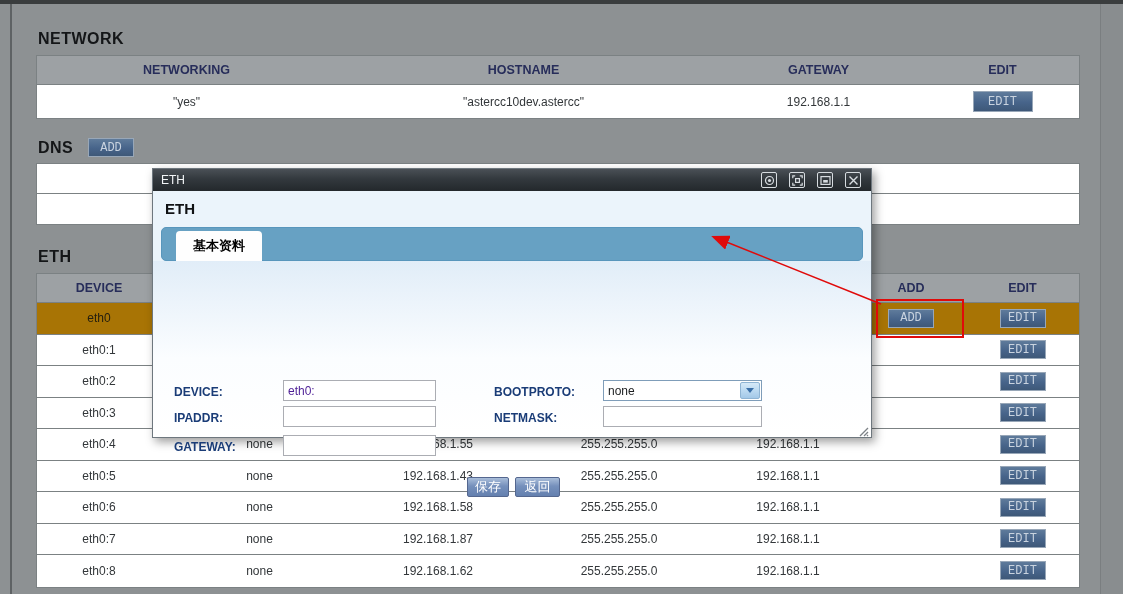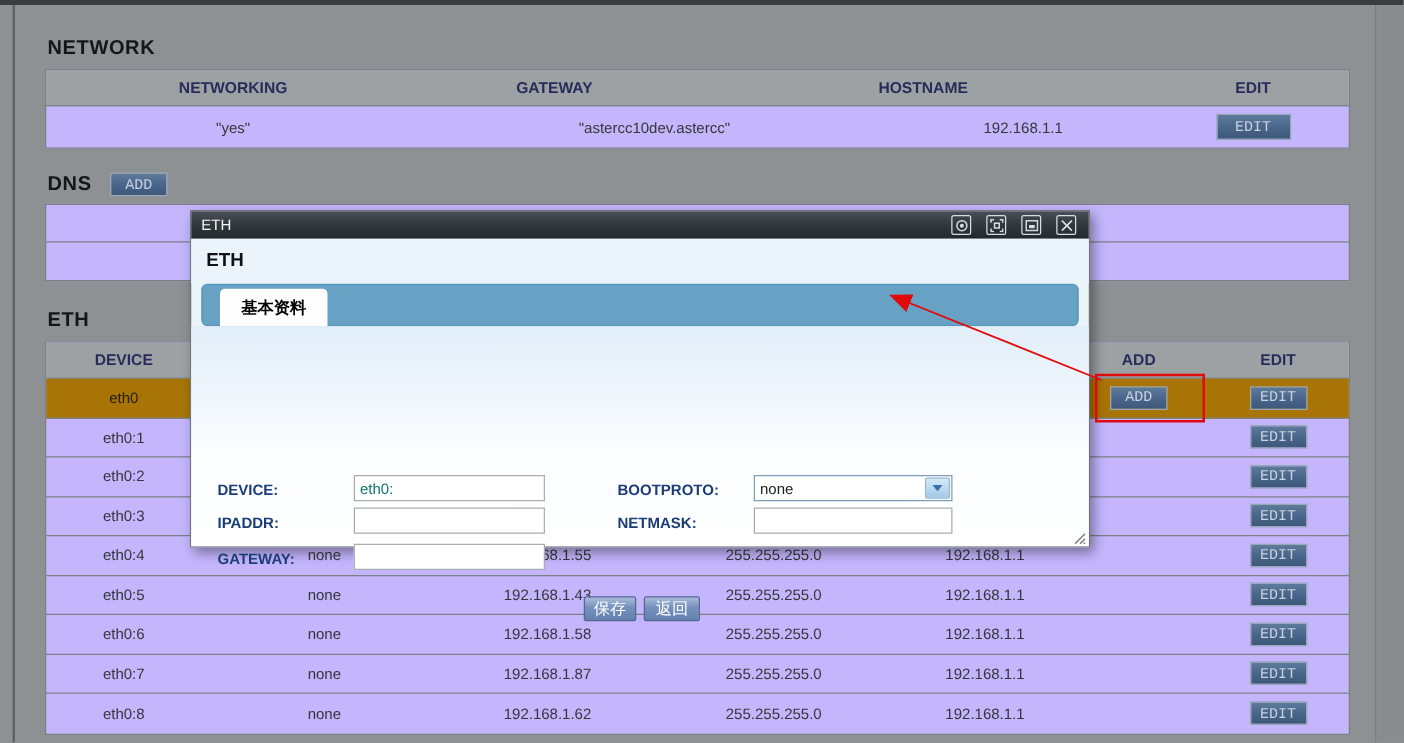--- a/index.html
+++ b/index.html
@@ -16,21 +16,21 @@
   .top-bar { left:0; top:0; width:1123px; height:4px; background:#3A3D3E; }
   .left-line { left:10px; top:4px; width:2px; height:590px; background:#5E6264; }
   .right-line { left:1100px; top:4px; width:1px; height:590px; background:#7A7E80; }
   .right-strip { left:1101px; top:4px; width:22px; height:590px; background:#898D8F; }
 
   .section-title {
     font-size:16px; font-weight:bold; color:#141618; letter-spacing:.5px;
   }
 
   
-  .tbl { border:1px solid #7B8183; background:#c4b5fd; }
+  .tbl { border:1px solid #7B8183; background:#ffffff; }
   .thead { display:flex; background:#9DA1A4; border-bottom:1px solid #7B8183; }
   .th {
     font-size:12.5px; font-weight:bold; color:#272D5A;
     display:flex; align-items:center; justify-content:center;
   }
   .tr { display:flex; border-bottom:1px solid #7B8183; }
   .tr:last-child { border-bottom:none; }
   .td {
     font-size:12px; color:#33373A;
     display:flex; align-items:center; justify-content:center;
@@ -113,21 +113,21 @@
   .fld-label {
     position:absolute;
     font-size:12px; font-weight:bold; color:#1A3C77;
   }
   .fld-input {
     position:absolute;
     width:153px; height:21px;
     border:1px solid #ABADB3;
     background:#FFFFFF;
     font-family:"Liberation Sans", sans-serif;
-    font-size:12px; color:#0f766e;
+    font-size:12px; color:#4c1d95;
     padding:0 4px;
   }
   .fld-select {
     position:absolute;
     width:159px; height:21px;
     border:1px solid #7F9DB9;
     background:#FFFFFF;
     font-size:12px; color:#1B1D1F;
     display:flex; align-items:center;
     padding-left:4px;
@@ -164,22 +164,22 @@
 <div class="abs top-bar"></div>
 <div class="abs left-line"></div>
 <div class="abs right-strip"></div>
 <div class="abs right-line"></div>
 
 <div class="abs section-title" style="left:38px; top:30px;">NETWORK</div>
 
 <div class="abs tbl network-tbl" style="left:36px; top:55px; width:1044px;">
   <div class="thead">
     <div class="th nw0">NETWORKING</div>
+    <div class="th nw1">HOSTNAME</div>
     <div class="th nw2">GATEWAY</div>
-    <div class="th nw1">HOSTNAME</div>
     <div class="th nw3">EDIT</div>
   </div>
   <div class="tr">
     <div class="td nw0">"yes"</div>
     <div class="td nw1">"astercc10dev.astercc"</div>
     <div class="td nw2">192.168.1.1</div>
     <div class="td nw3">
       <div class="steel-btn" style="width:60px; height:21px;">EDIT</div>
     </div>
   </div>

